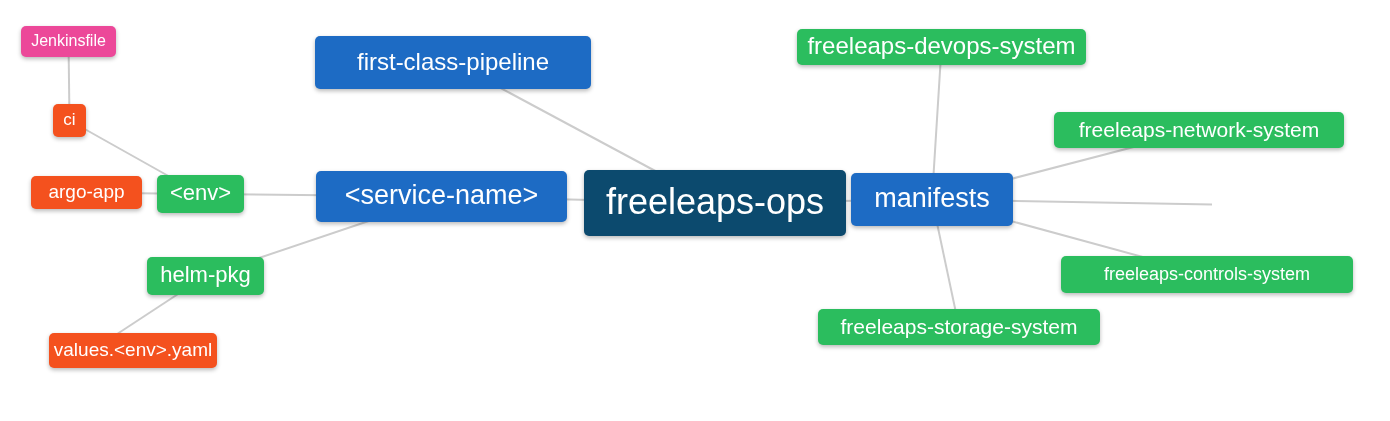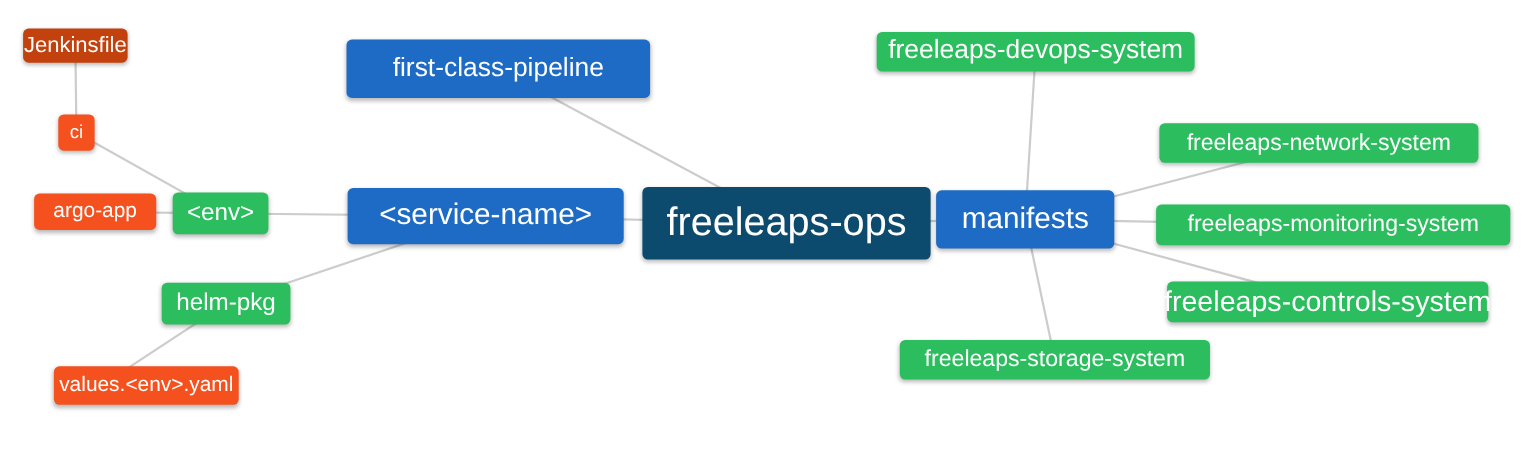--- a/index.html
+++ b/index.html
@@ -90,32 +90,29 @@
       </div>
       <div class="node" style="left: 53px; top: 104px; width: 33px; height: 33px; background: rgb(244, 81, 30); font-size: 17px;">
         <span>ci</span>
       </div>
       <div class="node" style="left: 31px; top: 176px; width: 111px; height: 33px; background: rgb(244, 81, 30); font-size: 19px;">
         <span>argo-app</span>
       </div>
       <div class="node" style="left: 25px; top: 333px; width: 168px; height: 35px; background: rgb(244, 81, 30); font-size: 19px; margin-left: 24px;">
         <span>values.&lt;env&gt;.yaml</span>
       </div>
-      <div class="node" style="left: 21px; top: 26px; width: 95px; height: 31px; background: #c2410c; font-size: 20px;">
+      <div class="node" style="left: 21px; top: 26px; width: 95px; height: 31px; background: #ec4899; font-size: 16px;">
         <span>Jenkinsfile</span>
       </div>
       <div class="node" style="left: 797px; top: 29px; width: 289px; height: 36px; background: rgb(43, 189, 94); font-size: 24px;">
         <span>freeleaps-devops-system</span>
       </div>
       <div class="node" style="left: 1054px; top: 112px; width: 290px; height: 36px; background: rgb(43, 189, 94); font-size: 21px;">
         <span>freeleaps-network-system</span>
       </div>
-      <div class="node" style="left: 1051px; top: 186px; width: 322px; height: 37px; background: rgb(43, 189, 94); font-size: 21px;">
-        <span>freeleaps-monitoring-system</span>
-      </div>
-      <div class="node" style="left: 1061px; top: 256px; width: 292px; height: 37px; background: rgb(43, 189, 94); font-size: 26px;">
+      <div class="node" style="left: 1061px; top: 256px; width: 292px; height: 37px; background: rgb(43, 189, 94); font-size: 18px;">
         <span>freeleaps-controls-system</span>
       </div>
       <div class="node" style="left: 818px; top: 309px; width: 282px; height: 36px; background: rgb(43, 189, 94); font-size: 21px; justify-content: center;">
         <span>freeleaps-storage-system</span>
       </div>
     </div>
 </div>
 
 </body></html>

